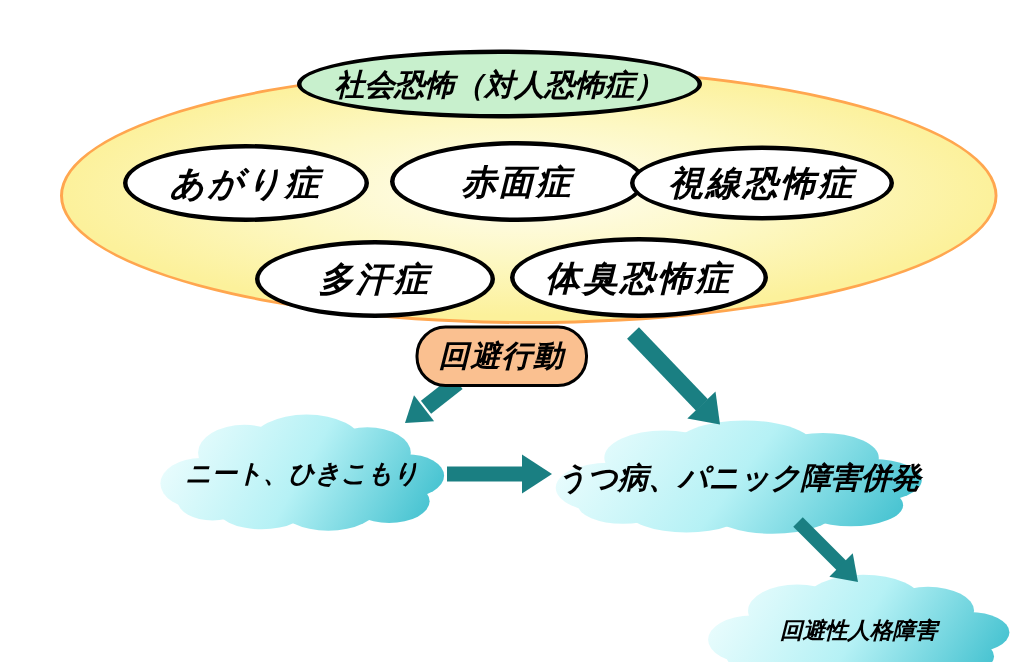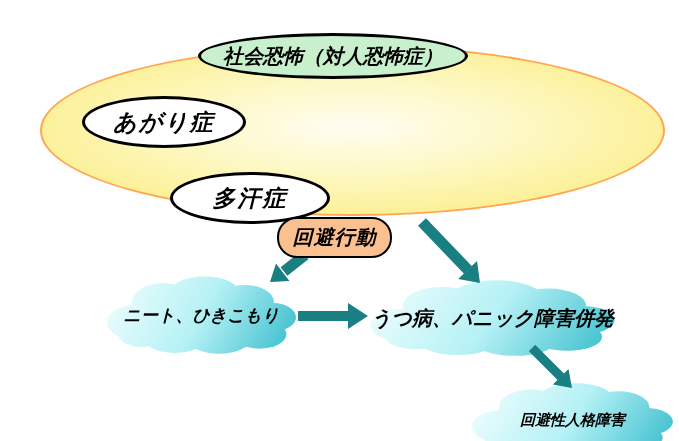--- a/index.html
+++ b/index.html
@@ -44,21 +44,21 @@
   }
   .sub-ellipse{
     border:3px solid var(--outline);
     background:var(--sub-ellipse-fill);
     z-index:4;
     font-size:23px;font-weight:bold;font-style:italic;letter-spacing:2px;white-space:nowrap;
   }
   .e-agari{left:82px;top:76px;width:164px;height:52px;}
   .e-sekimen{left:260px;top:74px;width:170px;height:54px;}
   .e-shisen{left:420px;top:77px;width:176px;height:50px;}
-  .e-takan{left:170px;top:152px;width:160px;height:52px;}
+  .e-takan{left:170px;top:140px;width:160px;height:52px;}
   .e-taishu{left:340px;top:138px;width:172px;height:54px;}
   .avoid-box{
     position:absolute;left:277px;top:197px;width:115px;height:41px;
     border:2px solid var(--outline);border-radius:20px;
     background:var(--box-fill);
     display:flex;align-items:center;justify-content:center;
     z-index:5;
     font-size:20px;font-weight:bold;font-style:italic;letter-spacing:1px;white-space:nowrap;
     box-sizing:border-box;
   }
@@ -177,22 +177,31 @@
 
   <div class="ellipse big-ellipse"></div>
 
   <div class="ellipse green-ellipse">
     <span>社会恐怖（対人恐怖症）</span>
   </div>
 
   <div class="ellipse sub-ellipse e-agari">
     <span>あがり症</span>
   </div>
+  <div class="ellipse sub-ellipse e-sekimen">
+    <span>赤面症</span>
+  </div>
+  <div class="ellipse sub-ellipse e-shisen">
+    <span>視線恐怖症</span>
+  </div>
   <div class="ellipse sub-ellipse e-takan">
     <span>多汗症</span>
+  </div>
+  <div class="ellipse sub-ellipse e-taishu">
+    <span>体臭恐怖症</span>
   </div>
 
   <div class="avoid-box">
     <span>回避行動</span>
   </div>
 
   <div class="cloud-label lbl-neet">ニート、ひきこもり</div>
   <div class="cloud-label lbl-depression">うつ病、パニック障害併発</div>
   <div class="cloud-label lbl-avoidant">回避性人格障害</div>
 

